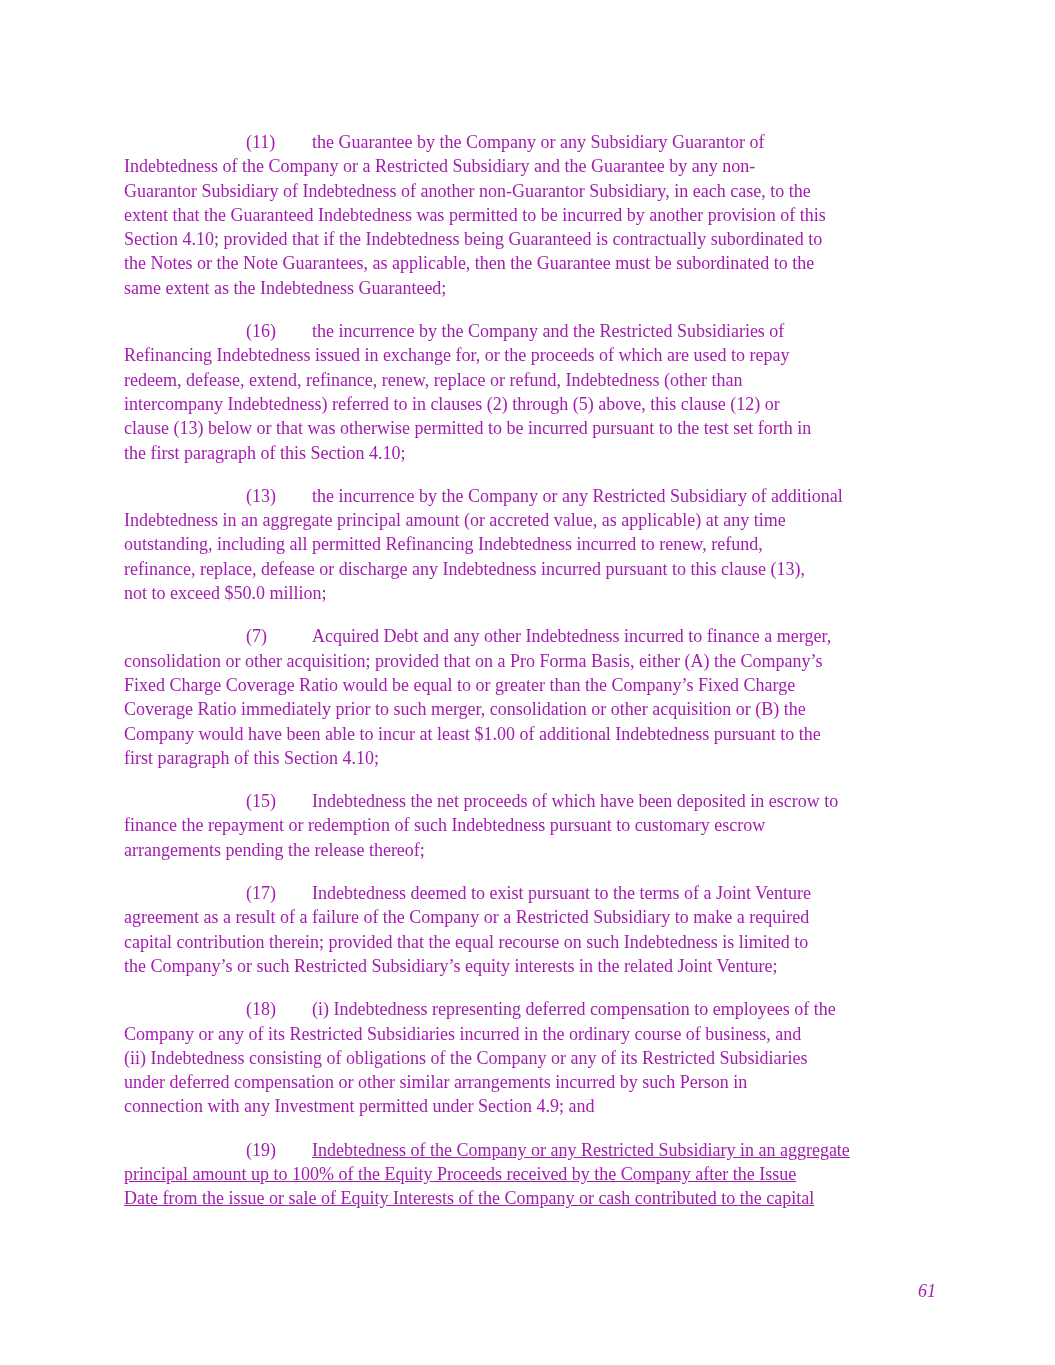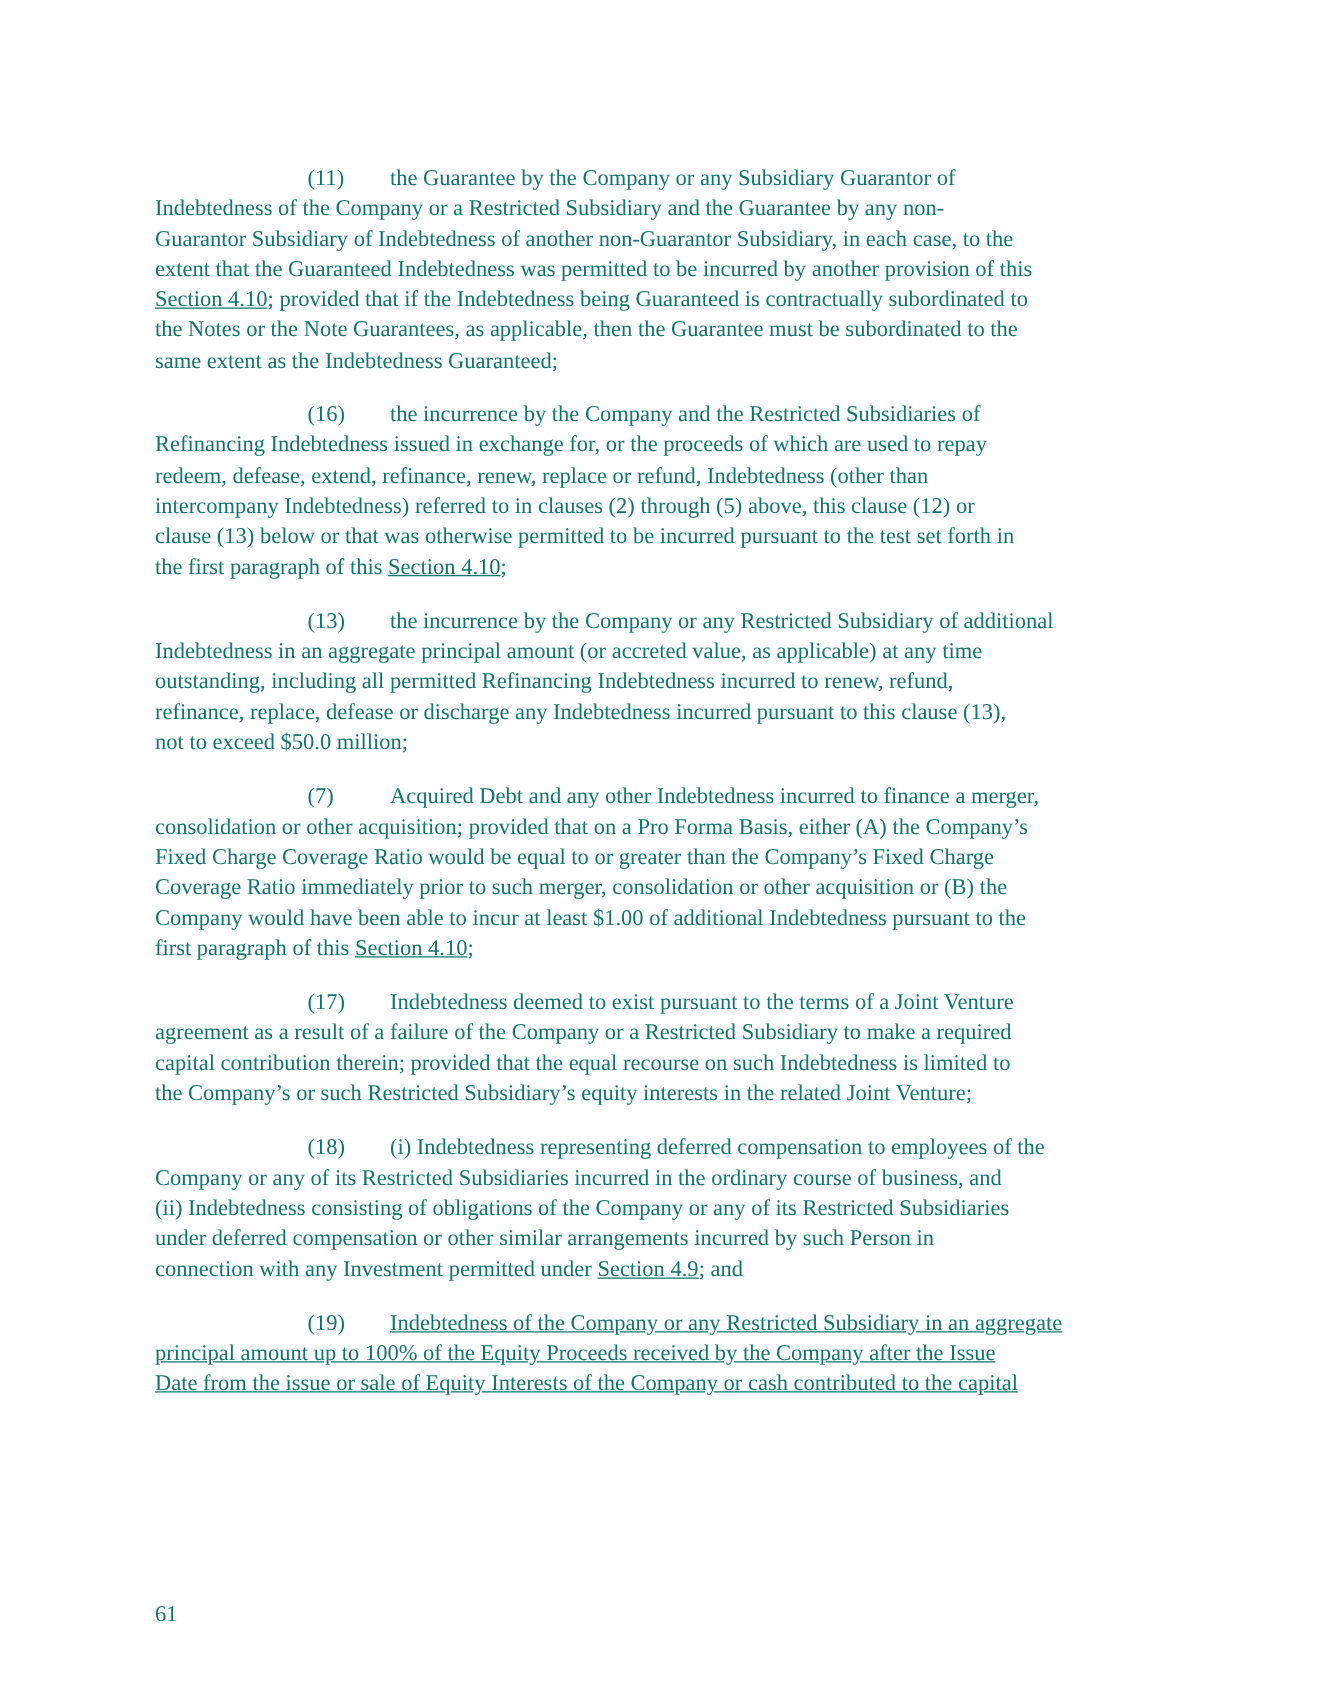--- a/index.html
+++ b/index.html
@@ -5,21 +5,21 @@
   html, body {
     margin: 0;
     padding: 0;
     background: #ffffff;
   }
   .page {
     position: relative;
     width: 1055px;
     height: 1365px;
     background: #ffffff;
-    color: #0f766e;
+    color: #a21caf;
     font-family: "Liberation Serif", "DejaVu Serif", serif;
     font-size: 18px;
     line-height: 24.3px;
     overflow: hidden;
   }
   .content {
     position: absolute;
     left: 124px;
     top: 130px;
     width: 812px;
@@ -33,30 +33,30 @@
   p.para:last-child {
     margin-bottom: 0;
     text-decoration: underline;
   }
   .pnum {
     display: inline-block;
     width: 66px;
     text-indent: 0;
   }
   .seg-underline {
-    text-decoration: underline;
   }
   .seg-italic {
   }
   .page-number {
     position: absolute;
     top: 1279px;
     left: 124px;
     width: 812px;
-    text-align: left;
+    text-align: right;
+    font-style: italic;
   }
 </style>
 </head>
 <body>
 
 <div class="page">
   <div class="content">
     <p class="para"><span class="pnum">(11)</span><span><span>the Guarantee by the Company or any Subsidiary Guarantor of
 Indebtedness of the Company or a Restricted Subsidiary and the Guarantee by any non-
 Guarantor Subsidiary of Indebtedness of another non-Guarantor Subsidiary, in each case, to the
@@ -74,20 +74,23 @@
 Indebtedness in an aggregate principal amount (or accreted value, as applicable) at any time
 outstanding, including all permitted Refinancing Indebtedness incurred to renew, refund,
 refinance, replace, defease or discharge any Indebtedness incurred pursuant to this clause (13),
 not to exceed $50.0 million;</span></span></p>
     <p class="para"><span class="pnum">(7)</span><span><span>Acquired Debt and any other Indebtedness incurred to finance a merger,
 consolidation or other acquisition; </span><span class="seg-italic">provided</span><span> that on a Pro Forma Basis, either (A) the Company’s
 Fixed Charge Coverage Ratio would be equal to or greater than the Company’s Fixed Charge
 Coverage Ratio immediately prior to such merger, consolidation or other acquisition or (B) the
 Company would have been able to incur at least $1.00 of additional Indebtedness pursuant to the
 first paragraph of this </span><span class="seg-underline">Section 4.10</span><span>;</span></span></p>
+    <p class="para"><span class="pnum">(15)</span><span><span>Indebtedness the net proceeds of which have been deposited in escrow to
+finance the repayment or redemption of such Indebtedness pursuant to customary escrow
+arrangements pending the release thereof;</span></span></p>
     <p class="para"><span class="pnum">(17)</span><span><span>Indebtedness deemed to exist pursuant to the terms of a Joint Venture
 agreement as a result of a failure of the Company or a Restricted Subsidiary to make a required
 capital contribution therein; </span><span class="seg-italic">provided</span><span> that the equal recourse on such Indebtedness is limited to
 the Company’s or such Restricted Subsidiary’s equity interests in the related Joint Venture;</span></span></p>
     <p class="para"><span class="pnum">(18)</span><span><span>(i) Indebtedness representing deferred compensation to employees of the
 Company or any of its Restricted Subsidiaries incurred in the ordinary course of business, and
 (ii) Indebtedness consisting of obligations of the Company or any of its Restricted Subsidiaries
 under deferred compensation or other similar arrangements incurred by such Person in
 connection with any Investment permitted under </span><span class="seg-underline">Section 4.9</span><span>; and</span></span></p>
     <p class="para"><span class="pnum">(19)</span><span><span>Indebtedness of the Company or any Restricted Subsidiary in an aggregate

